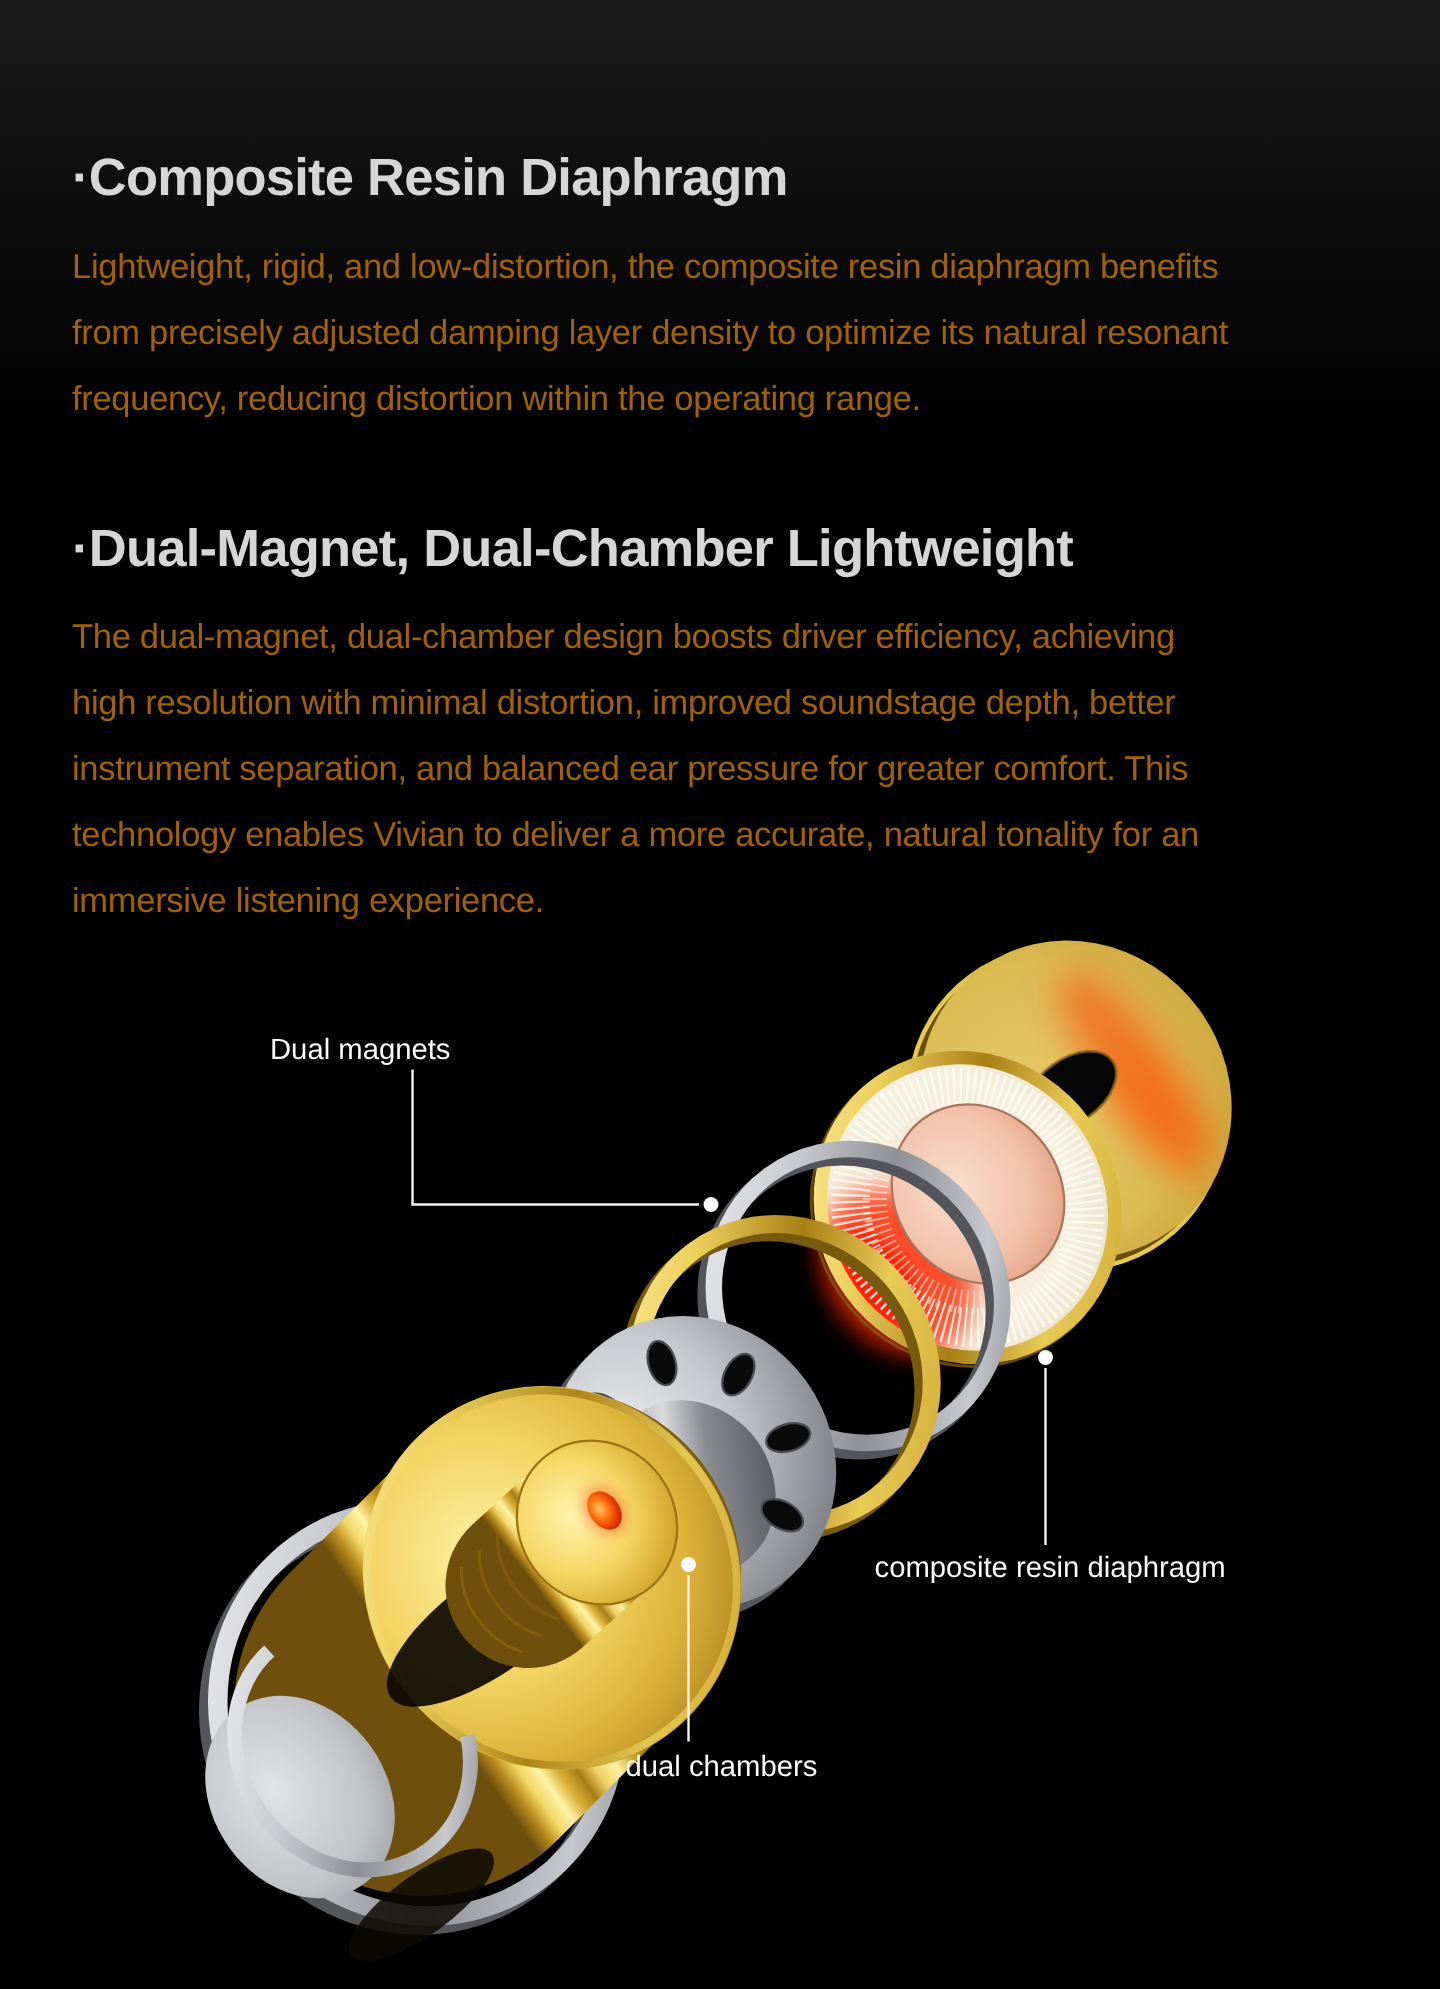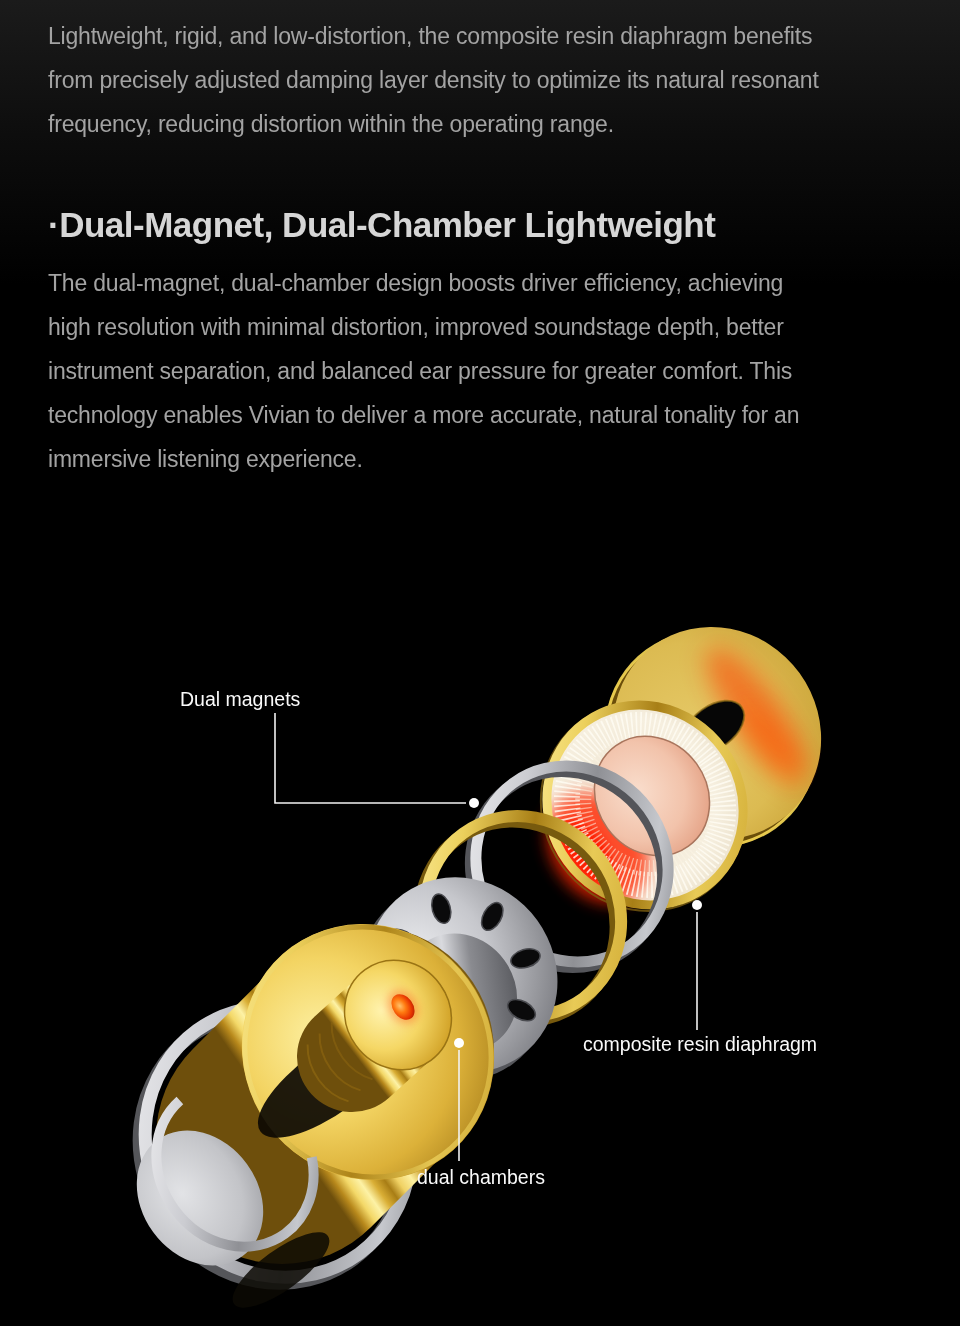--- a/index.html
+++ b/index.html
@@ -14,34 +14,35 @@
   }
   .content { position:absolute; left:48px; top:0; width:880px; }
   h2.h {
     margin:0; font-weight:700; font-size:35px; line-height:44px;
     letter-spacing:-0.5px; color:#d6d6d6;
   }
   h2.first  { margin-top:97px; }
   h2.second { margin-top:57px; }
   p.body {
     margin:14px 0 0 0; font-size:23px; line-height:44px;
-    letter-spacing:-0.2px; color:#a3a3a3; white-space:pre-line;
+    letter-spacing:-0.2px; color:#a16207; white-space:pre-line;
   }
   svg.diagram { position:absolute; left:0; top:600px; width:960px; height:726px; display:block; }
   svg.diagram text.lbl { font-family:"Liberation Sans", sans-serif; font-size:19.5px; fill:#fafafa; }
   .leader { stroke:#f2f2f2; stroke-width:1.6; fill:none; }
 </style>
 </head>
 <body>
 
 <div class="stage">
   <div class="top-glow"></div>
 
   <main class="content">
     <section>
+      <h2 class="h first">·Composite Resin Diaphragm</h2>
       <p class="body">Lightweight, rigid, and low-distortion, the composite resin diaphragm benefits
 from precisely adjusted damping layer density to optimize its natural resonant
 frequency, reducing distortion within the operating range.</p>
     </section>
     <section>
       <h2 class="h second">·Dual-Magnet, Dual-Chamber Lightweight</h2>
       <p class="body">The dual-magnet, dual-chamber design boosts driver efficiency, achieving
 high resolution with minimal distortion, improved soundstage depth, better
 instrument separation, and balanced ear pressure for greater comfort. This
 technology enables Vivian to deliver a more accurate, natural tonality for an

